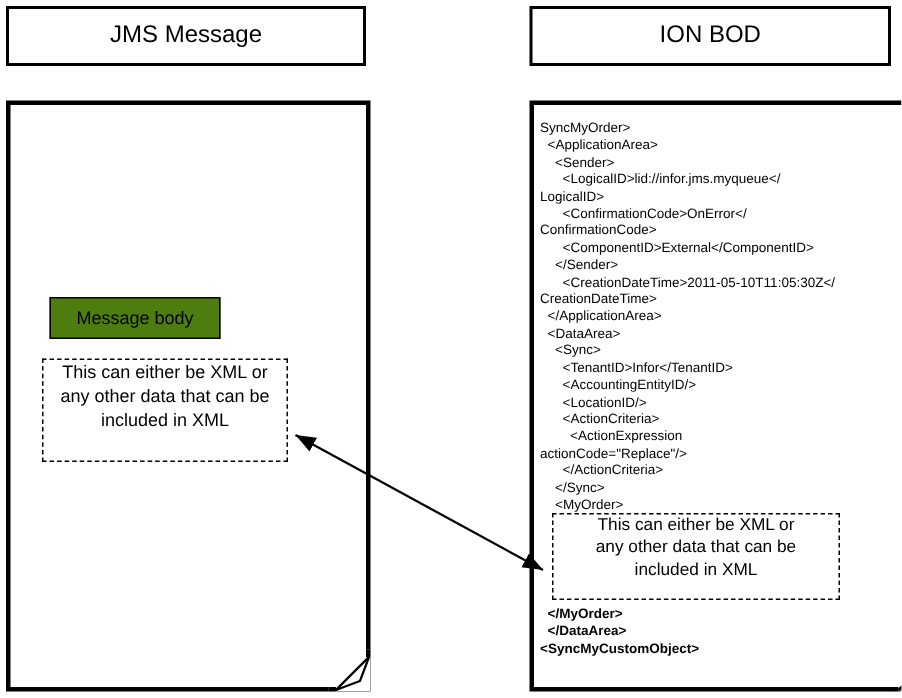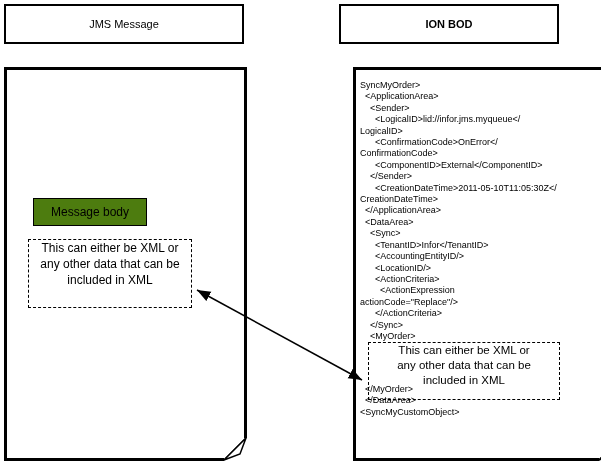--- a/index.html
+++ b/index.html
@@ -15,24 +15,24 @@
   }
   .title-box {
     position: absolute;
     top: 4px;
     height: 40px;
     border: 2px solid #000000;
     background: #ffffff;
     display: flex;
     align-items: center;
     justify-content: center;
-    font-size: 11px;
+    font-size: 16px;
   }
   .title-box.left  { left: 4px;   width: 240px; }
-  .title-box.right { left: 339px; width: 220px; font-weight: bold; }
+  .title-box.right { left: 353px; width: 241px; }
   .document {
     position: absolute;
     top: 67px;
     height: 394px;
     border: 3px solid #000000;
     background: #ffffff;
   }
   .document.left-doc  { left: 4px;   width: 243px; }
   .document.right-doc { left: 353px; width: 269px; }
   .msg-body-box {
@@ -76,21 +76,21 @@
   .note-text { white-space: pre-line; }
   .xml-text {
     position: absolute;
     left: 4px;
     white-space: pre;
     font-size: 9px;
     line-height: 11.4px;
     font-family: "Liberation Sans", sans-serif;
   }
   .xml-text.top    { top: 10px; }
-  .xml-text.bottom { top: 314px; }
+  .xml-text.bottom { top: 334px; font-weight: bold; }
   .fold {
     position: absolute;
     right: -3px;
     bottom: -3px;
     width: 28px;
     height: 28px;
   }
   .arrow-overlay {
     position: absolute;
     left: 0; top: 0;

